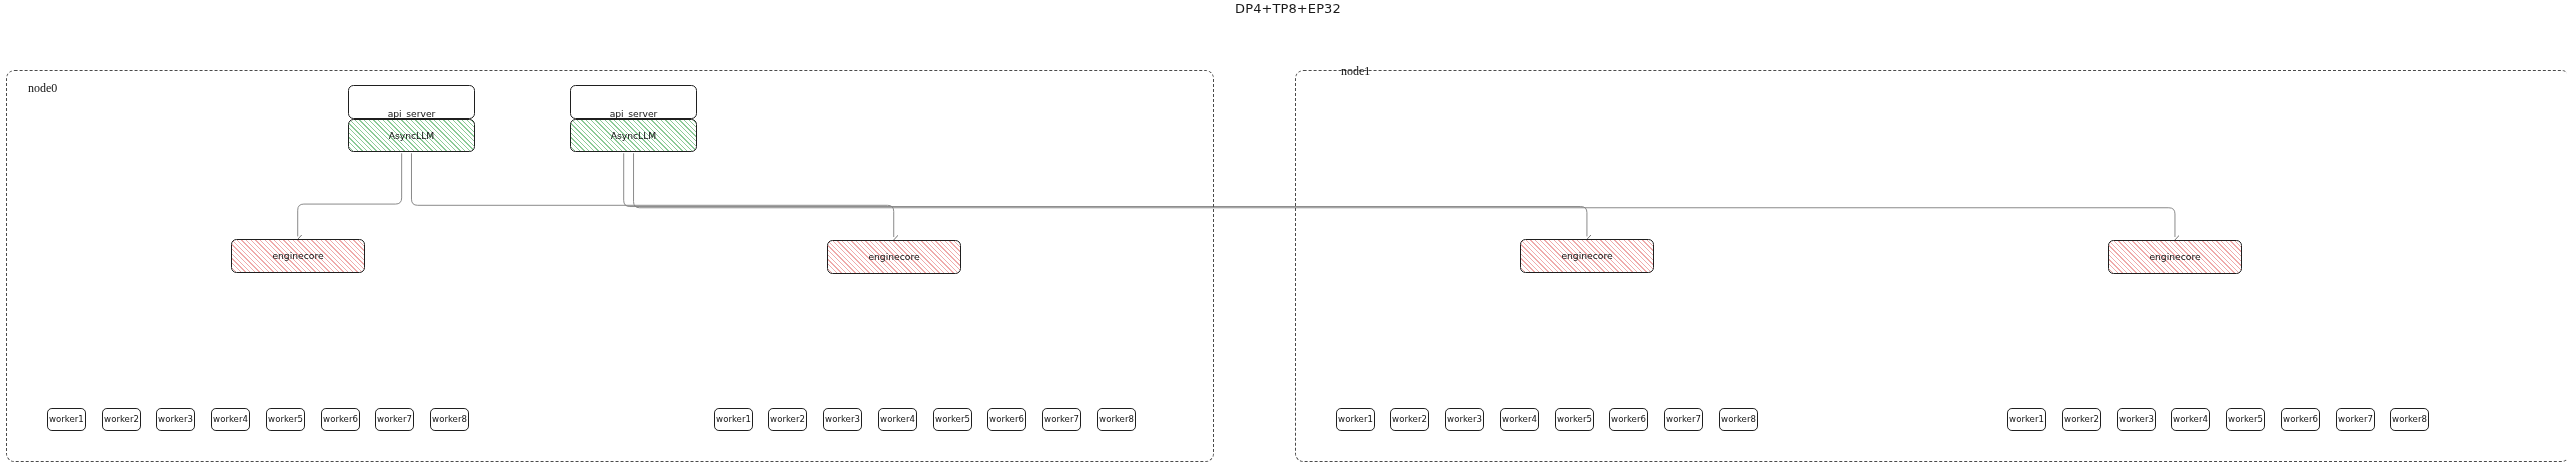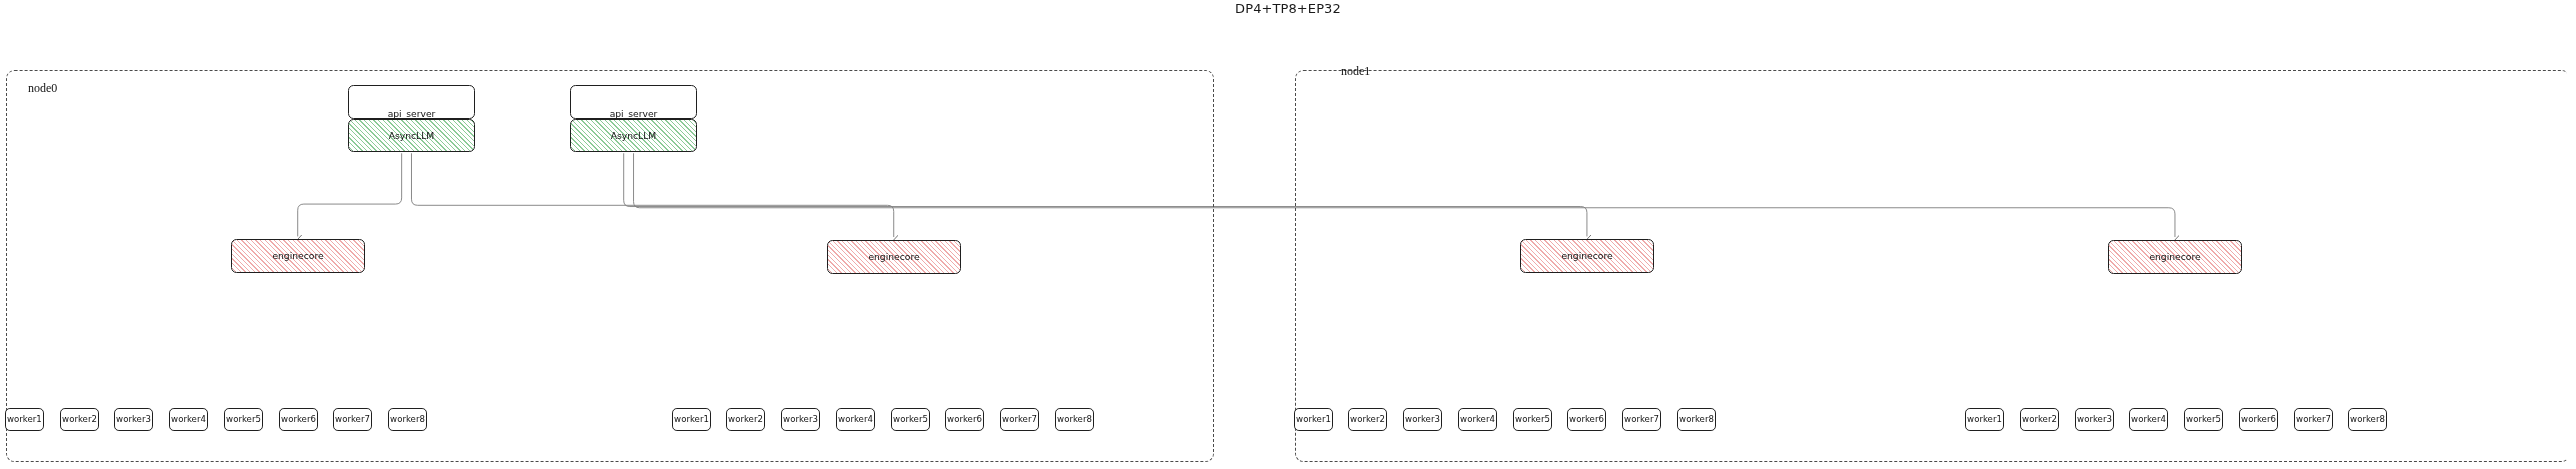--- a/index.html
+++ b/index.html
@@ -106,20 +106,21 @@
       rgba(229,115,115,0.60) 2.5px,
       rgba(229,115,115,0.60) 3.3px
     );
   }
 
   .box-worker {
     font-size: 8.6px;
     border-width: 1.2px;
     border-radius: 4.9px;
     background: #ffffff;
+    margin-left: 42px;
   }
 
   .box-label {
     position: relative;
     z-index: 2;
     line-height: 1;
   }
 </style>
 </head>
 <body>

